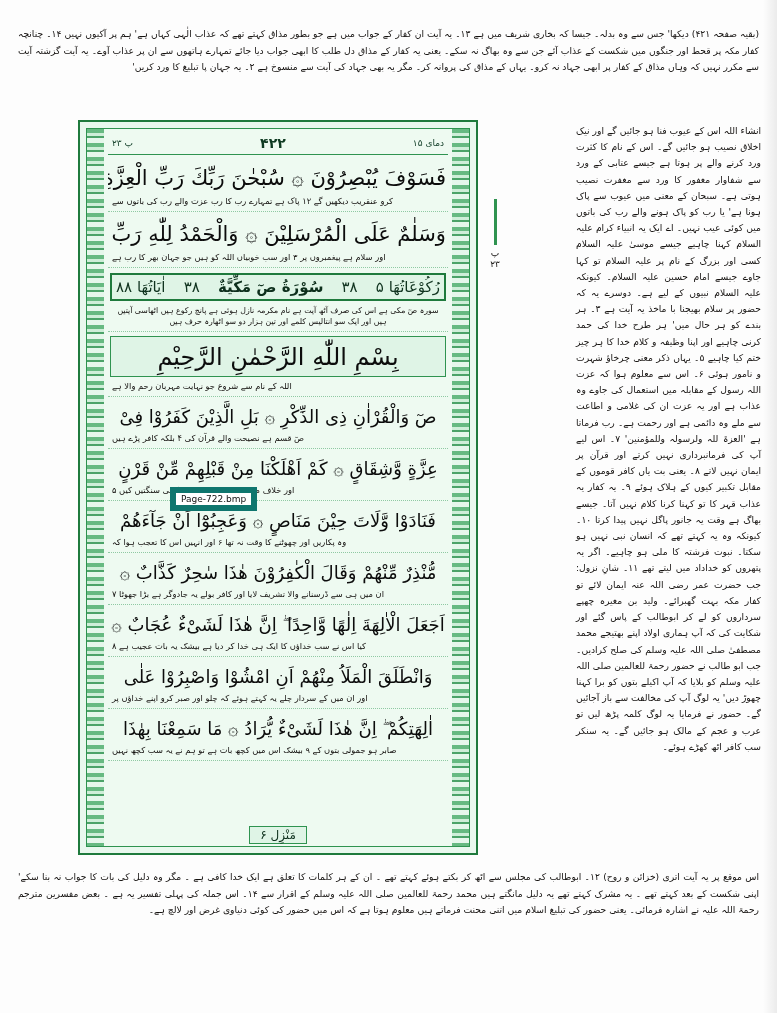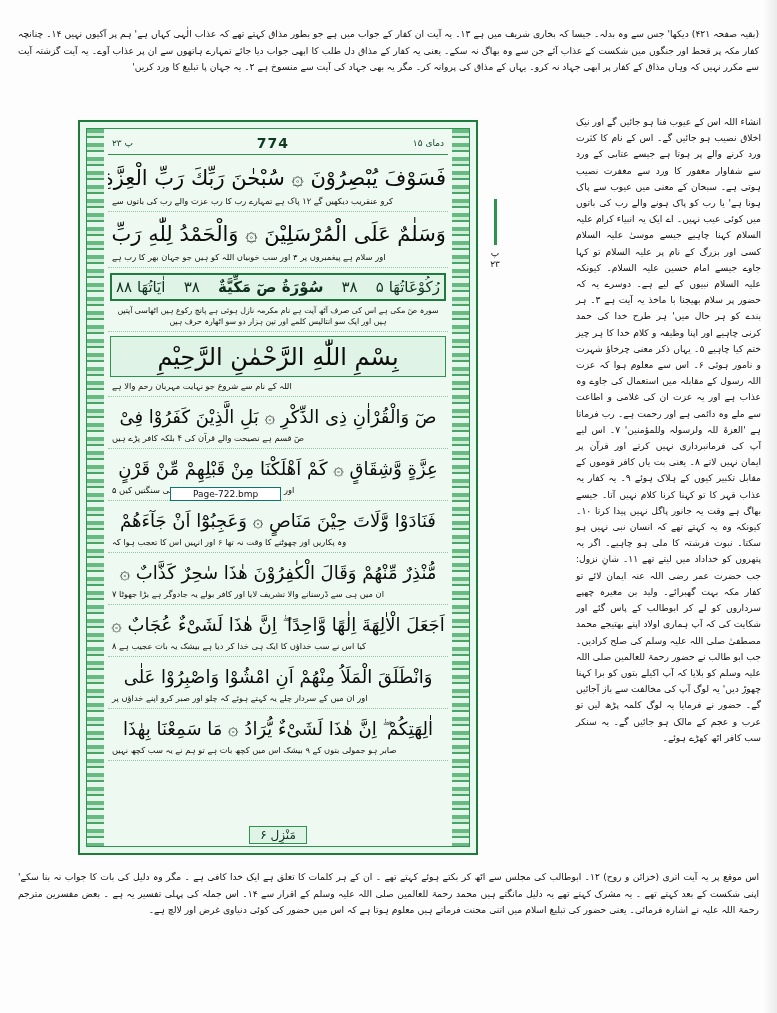--- a/index.html
+++ b/index.html
@@ -34,21 +34,21 @@
     font-family: "DejaVu Sans", sans-serif;
     font-size: 9.2px;
     line-height: 16.5px;
     color: #14110f;
   }
   .top-commentary p { margin: 0 0 0 0; }
 
   
   .side-commentary {
     position: absolute;
-    top: 114px;
+    top: 123px;
     right: 16px;
     width: 185px;
     height: 735px;
     direction: rtl;
     text-align: justify;
     font-size: 9.2px;
     line-height: 16.2px;
     color: #14110f;
   }
   .side-commentary p { margin: 0 0 0 0; }
@@ -225,25 +225,25 @@
     padding: 1px 10px;
     direction: rtl;
   }
 
   
   .scan-label {
     position: absolute;
     left: 170px;
     top: 487px;
     background: #ffffff;
-    border: 1px solid #0f766e;
+    border: 6px solid #0f766e;
     font-family: "DejaVu Sans", sans-serif;
     font-size: 9px;
     color: #111;
-    padding: 1px 22px;
+    padding: 1px 5px;
     z-index: 40;
   }
 
   
   .juz-marker {
     position: absolute;
     top: 196px;
     left: 487px;
     width: 16px;
     text-align: center;
@@ -288,21 +288,21 @@
 
   <div class="quran-frame">
     <div class="frame-inner">
       <div class="vine left"></div>
       <div class="vine right"></div>
 
       <div class="content-col">
 
         <div class="frame-header">
           <span class="hcell">پ ۲۳</span>
-          <span class="page-no">774</span>
+          <span class="page-no">۴۲۲</span>
           <span class="hcell">دمای ۱۵</span>
         </div>
 
         <div class="ayah-line">فَسَوْفَ يُبْصِرُوْنَ ۞ سُبْحٰنَ رَبِّكَ رَبِّ الْعِزَّةِ عَمَّا يَصِفُوْنَ ۞</div>
         <div class="urdu-line">کرو عنقریب دیکھیں گے ۱۲ پاک ہے تمہارے رب کا رب عزت والے رب کی باتوں سے</div>
 
         <div class="ayah-line">وَسَلٰمٌ عَلَى الْمُرْسَلِيْنَ ۞ وَالْحَمْدُ لِلّٰهِ رَبِّ الْعٰلَمِيْنَ ۞</div>
         <div class="urdu-line">اور سلام ہے پیغمبروں پر ۳ اور سب خوبیاں اللہ کو ہیں جو جہان بھر کا رب ہے</div>
 
         <div class="surah-box">

